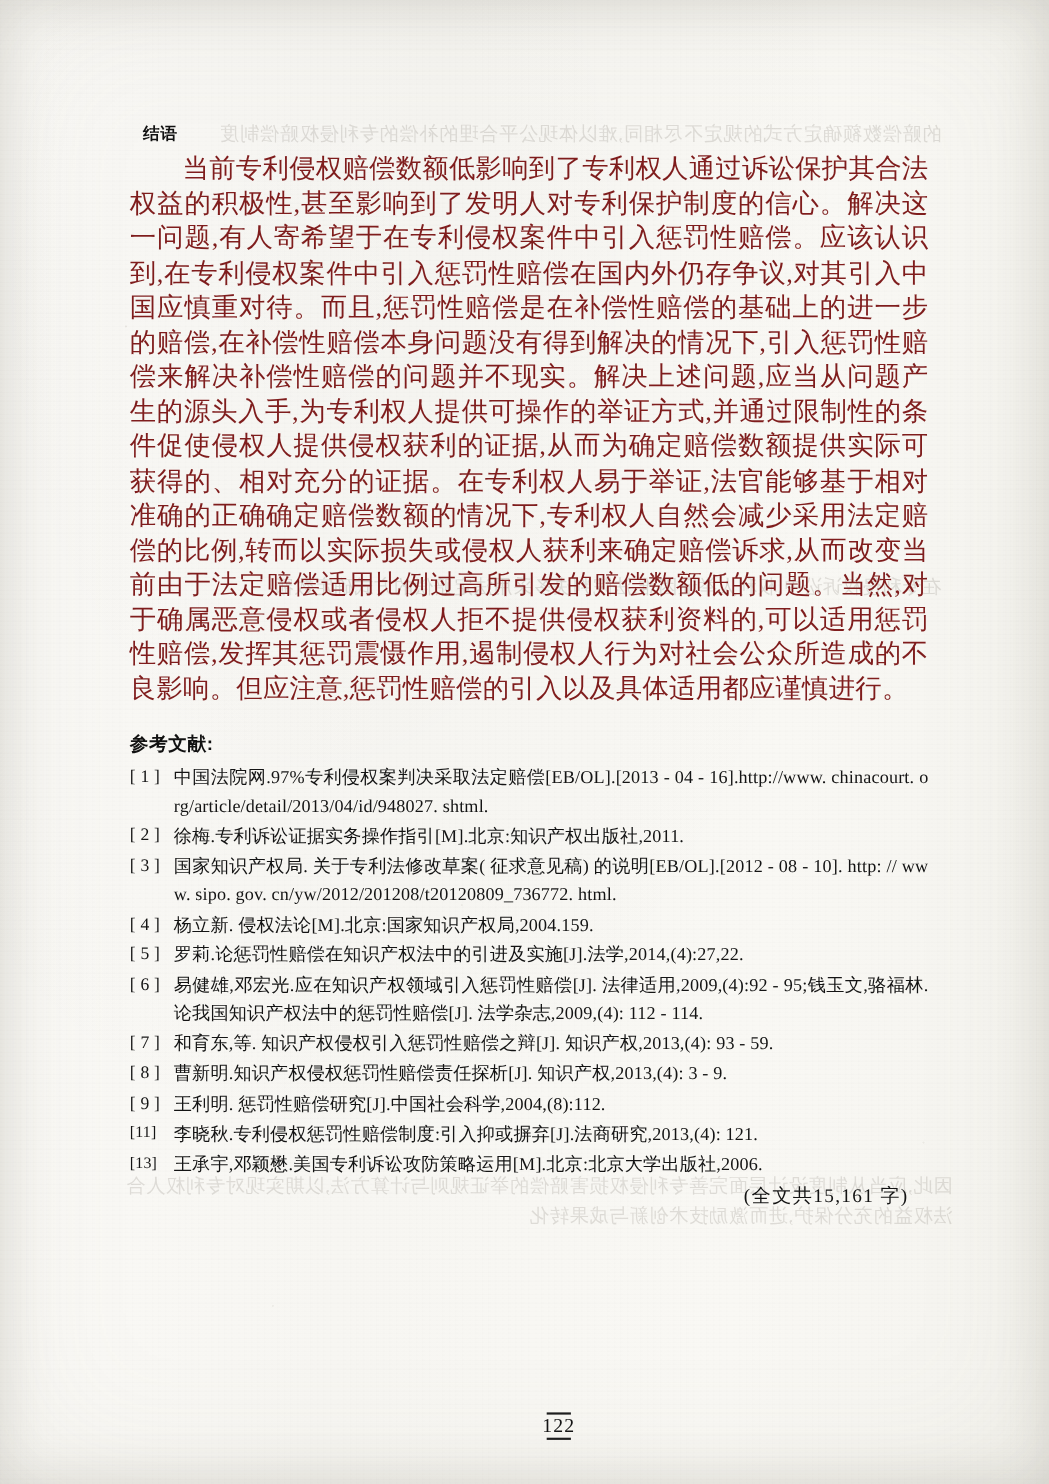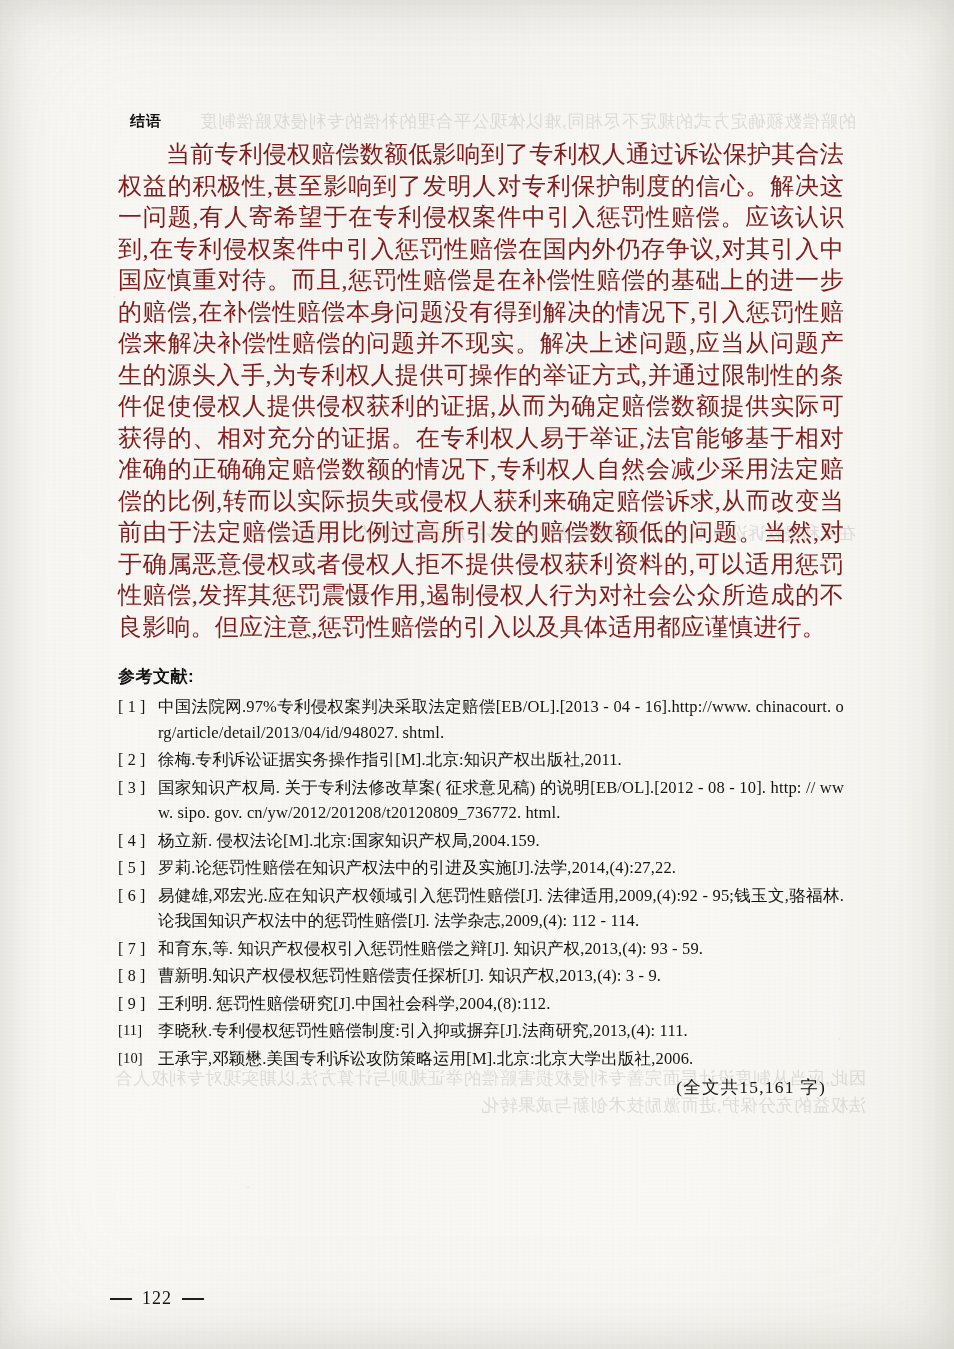--- a/index.html
+++ b/index.html
@@ -137,21 +137,22 @@
 
   .footer {
     position: absolute;
     left: 0;
     right: 0;
     bottom: 40px;
     z-index: 5;
     display: flex;
     align-items: center;
     justify-content: flex-start;
-    padding-left: 100px;
+    padding-left: 62px;
+    flex-direction: column;
   }
   .folio-rule {
     display: inline-block;
     width: 22px;
     height: 2px;
     background: #1d1d1d;
     margin: 0 10px;
   }
   .folio-num {
     font-size: 18px;
@@ -222,24 +223,24 @@
     <li class="ref-item">
       <span class="ref-num">[ 8 ]</span>
       <span class="ref-text">曹新明.知识产权侵权惩罚性赔偿责任探析[J]. 知识产权,2013,(4): 3 - 9.</span>
     </li>
     <li class="ref-item">
       <span class="ref-num">[ 9 ]</span>
       <span class="ref-text">王利明. 惩罚性赔偿研究[J].中国社会科学,2004,(8):112.</span>
     </li>
     <li class="ref-item">
       <span class="ref-num narrow">[11]</span>
-      <span class="ref-text">李晓秋.专利侵权惩罚性赔偿制度:引入抑或摒弃[J].法商研究,2013,(4): 111.</span>
-    </li>
-    <li class="ref-item">
-      <span class="ref-num narrow">[10]</span>
+      <span class="ref-text">李晓秋.专利侵权惩罚性赔偿制度:引入抑或摒弃[J].法商研究,2013,(4): 121.</span>
+    </li>
+    <li class="ref-item">
+      <span class="ref-num narrow">[13]</span>
       <span class="ref-text">王承宇,邓颖懋.美国专利诉讼攻防策略运用[M].北京:北京大学出版社,2006.</span>
     </li>
   </ol>
 
   <div class="wordcount">(全文共15,161 字)</div>
 
 </div>
 
 <div class="footer">
   <span class="folio-rule"></span>

